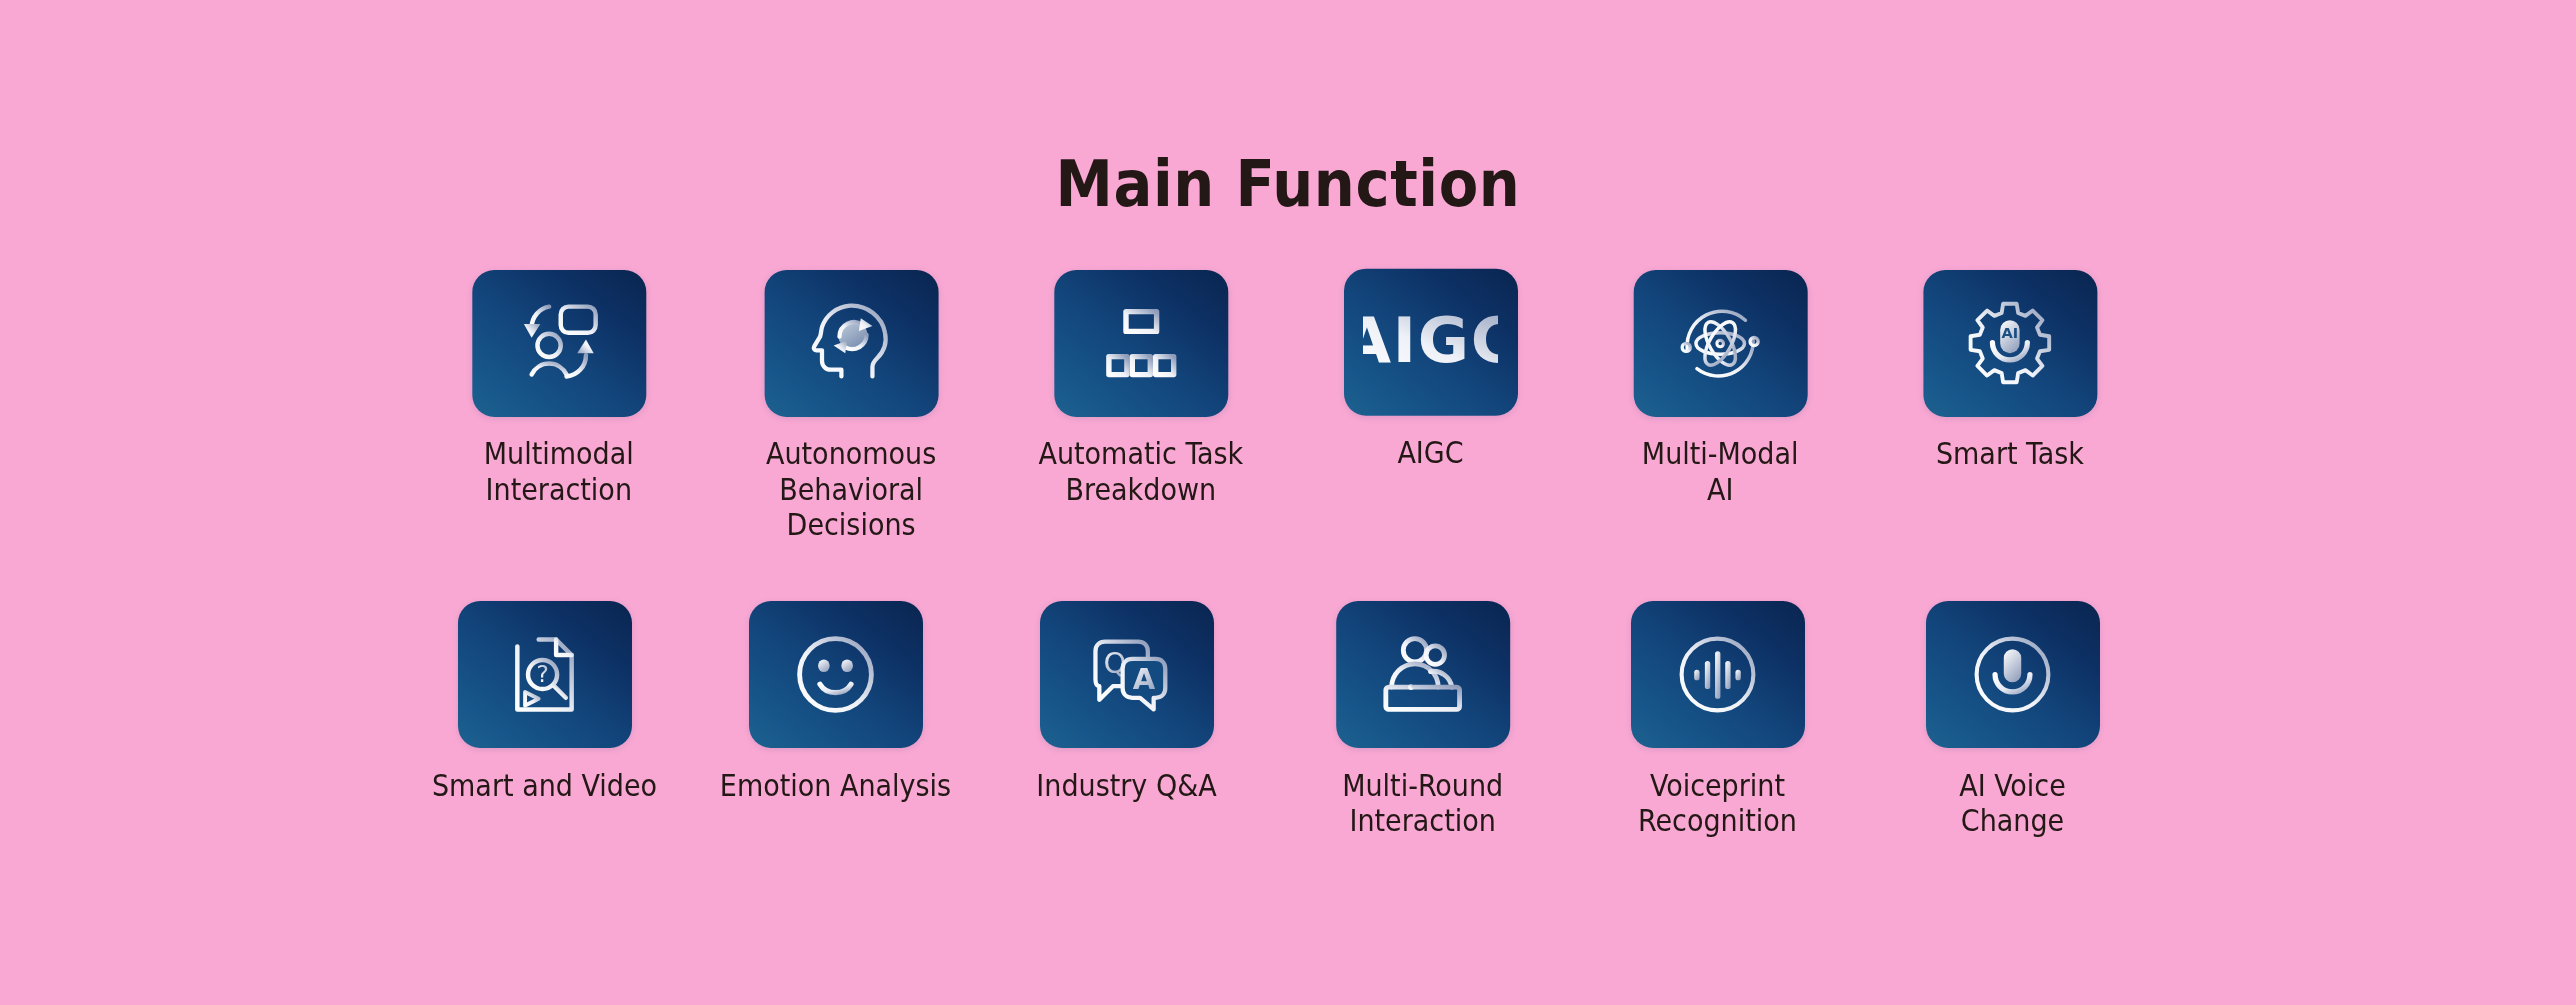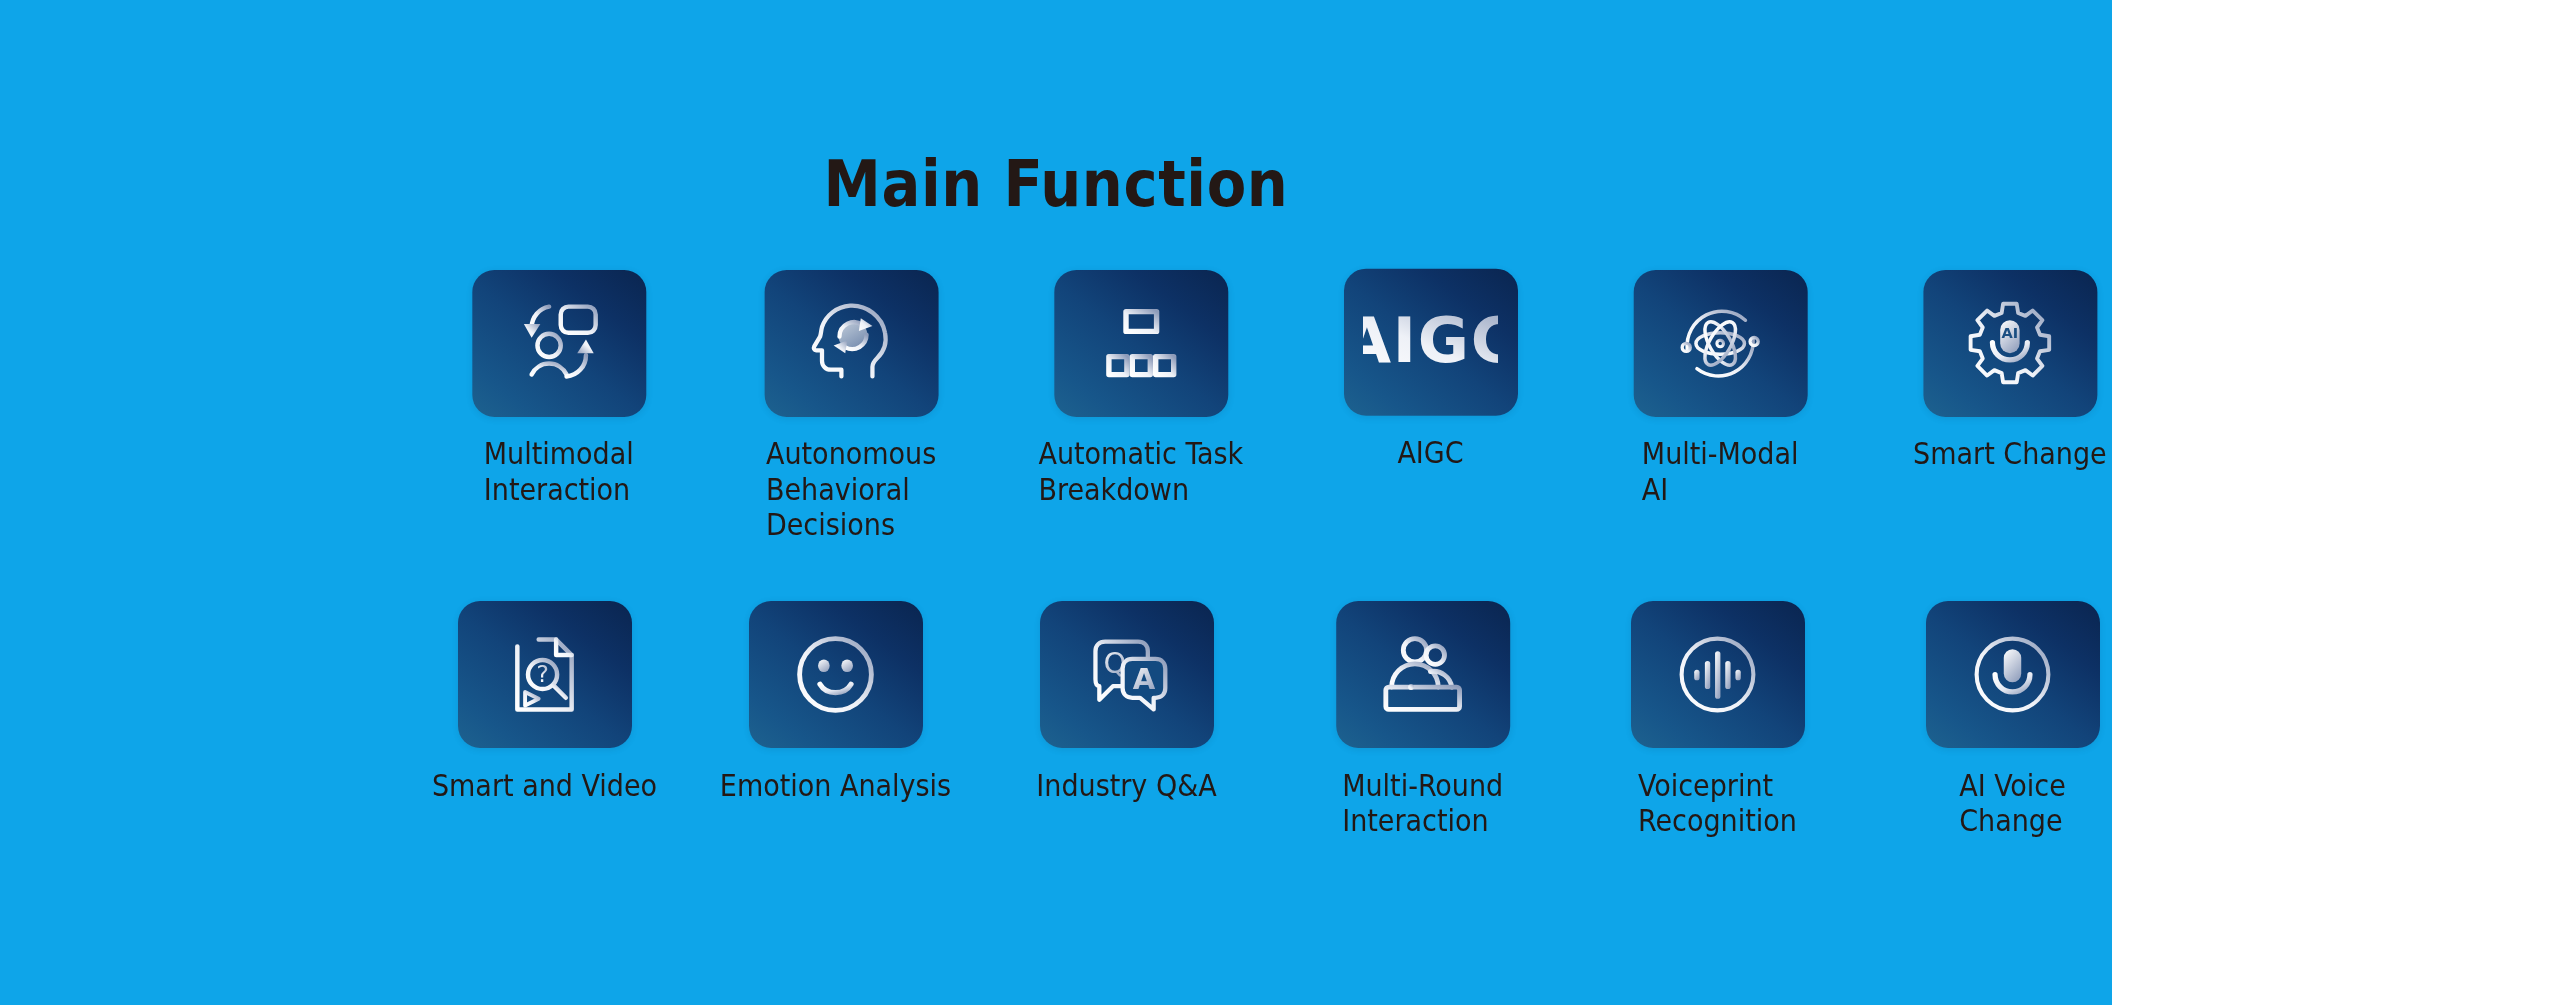--- a/index.html
+++ b/index.html
@@ -4,22 +4,22 @@
 <style>
   html,body{margin:0;padding:0;}
   body{
     width:2576px;height:1006px;
     background:#ffffff;
     font-family:"Liberation Sans", sans-serif;
     overflow:hidden;
   }
   .page{
     position:relative;
-    width:2112px;height:1006px;
-    background:#0ea5e9;
+    width:2576px;height:1006px;
+    background:#f9a8d4;
     box-sizing:border-box;
   }
   .title{
     position:absolute;
     top:109px;left:0;right:0;
     text-align:center;
     font-family:"DejaVu Sans Condensed","Liberation Sans",sans-serif;
     font-size:64px;
     font-weight:700;
     letter-spacing:0.6px;
@@ -58,20 +58,21 @@
     font-family:"DejaVu Sans","Liberation Sans",sans-serif;
     font-size:74px;
     font-weight:700;
     letter-spacing:2px;
     fill:url(#silverGrad);
     dominant-baseline:middle;
     text-anchor:middle;
   }
   .label{
     margin-top:19.3px;
+    text-align:center;
     font-family:"DejaVu Sans Condensed","Liberation Sans",sans-serif;
     font-size:30px;
     font-weight:400;
     line-height:1.18;
     color:#231815;
     white-space:pre-line;
     max-width:270px;
   }
   
   .row-1 .cell:nth-child(1){transform:translate(1.3px,0);}
@@ -205,21 +206,21 @@
       <div class="cell">
         <div class="tile">
           <svg width="97" height="97" viewBox="0 0 100 100">
             <path d="M43 9 L57 9 L58.5 18.5 L66 21.5 L73.5 16 L83.5 26 L78 33.5 L81 41 L90.5 42.5 L90.5 56.5 L81 58 L78 65.5 L83.5 73 L73.5 83 L66 77.5 L58.5 80.5 L57 90 L43 90 L41.5 80.5 L34 77.5 L26.5 83 L16.5 73 L22 65.5 L19 58 L9.5 56.5 L9.5 42.5 L19 41 L22 33.5 L16.5 26 L26.5 16 L34 21.5 L41.5 18.5 Z" fill="none" stroke="url(#silverGrad)" stroke-width="4" stroke-linejoin="round"></path>
             <rect x="40" y="26" width="20" height="34" rx="10" fill="url(#silverFill)"></rect>
             <path d="M32 49 A18 18 0 0 0 68 49" fill="none" stroke="url(#silverGrad2)" stroke-width="5.4" stroke-linecap="round"></path>
             <path d="M50 67 L50 77" stroke="url(#silverGrad2)" stroke-width="5.4" stroke-linecap="round"></path>
             <text x="50" y="44" text-anchor="middle" font-family="'DejaVu Sans','Liberation Sans',sans-serif" font-size="15" font-weight="700" fill="#1b4f82">AI</text>
           </svg>
         </div>
-        <div class="label">Smart Change</div>
+        <div class="label">Smart Task</div>
       </div>
 
     </div>
 
     <div class="row row-2">
 
       <div class="cell">
         <div class="tile">
           <svg width="97" height="97" viewBox="0 0 100 100">
             <g fill="none" stroke="url(#silverGrad)" stroke-width="4.6" stroke-linejoin="round" stroke-linecap="round">

